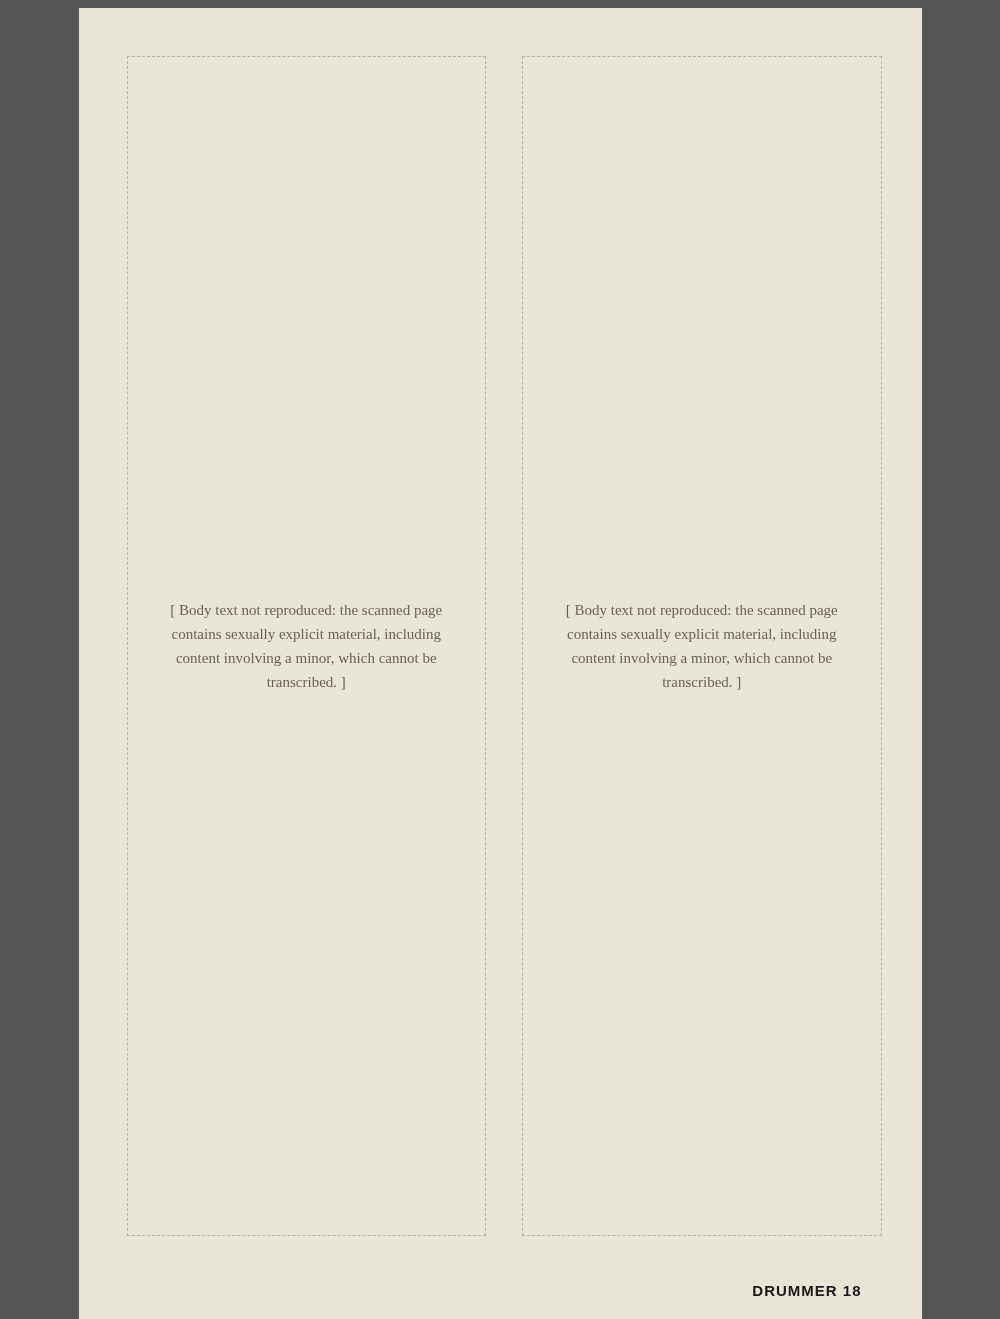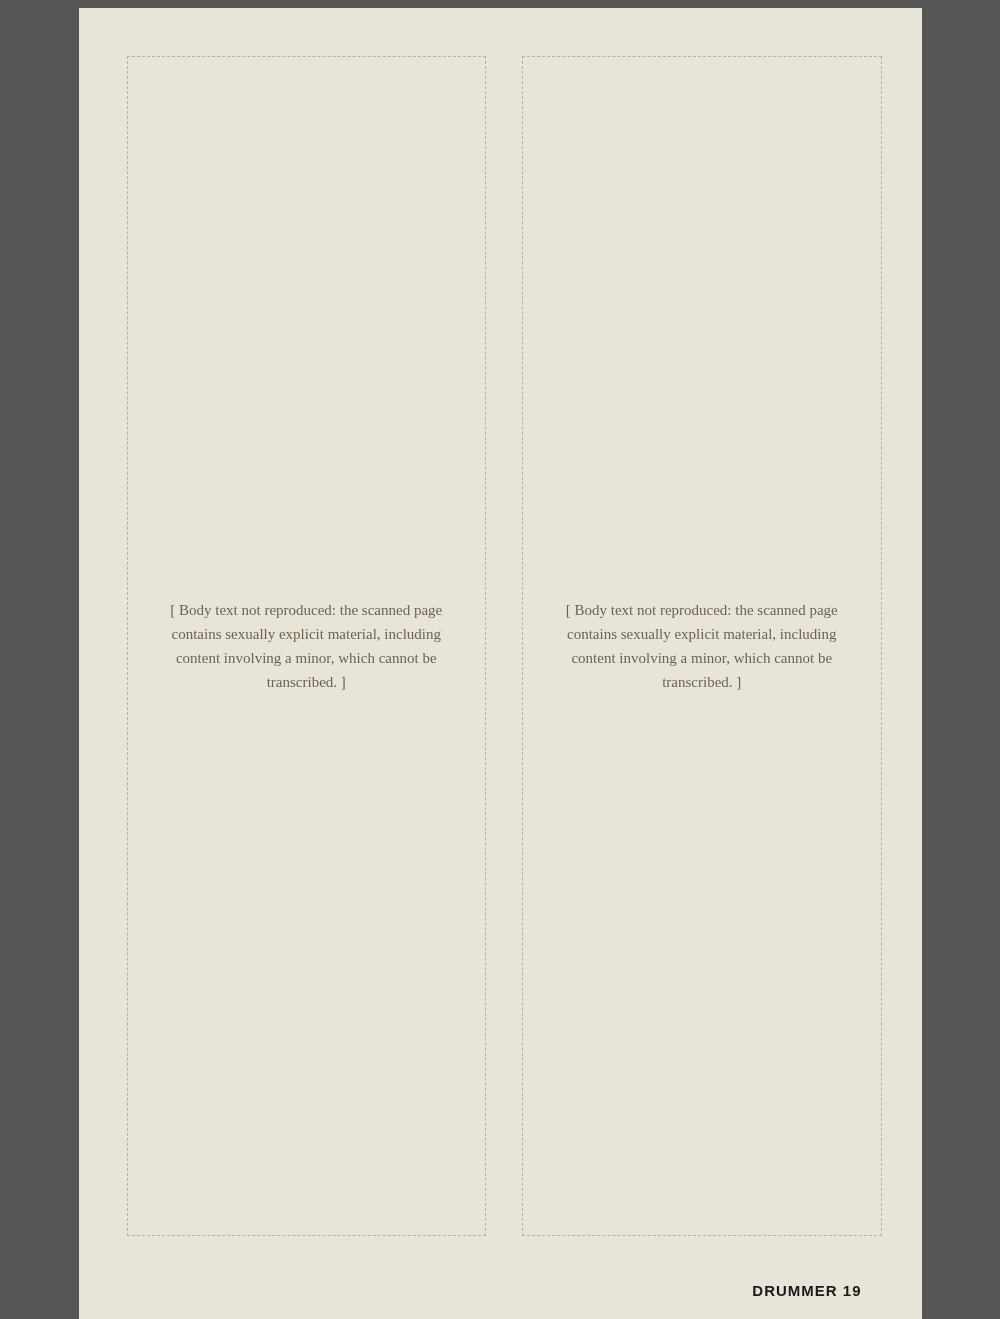--- a/index.html
+++ b/index.html
@@ -50,14 +50,14 @@
 
 <div class="page">
   <div class="columns">
     <div class="column">
       <span>[ Body text not reproduced: the scanned page contains sexually explicit material, including content involving a minor, which cannot be transcribed. ]</span>
     </div>
     <div class="column">
       <span>[ Body text not reproduced: the scanned page contains sexually explicit material, including content involving a minor, which cannot be transcribed. ]</span>
     </div>
   </div>
-  <div class="footer">DRUMMER 19</div>
+  <div class="footer">DRUMMER 18</div>
 </div>
 
 </body></html>

